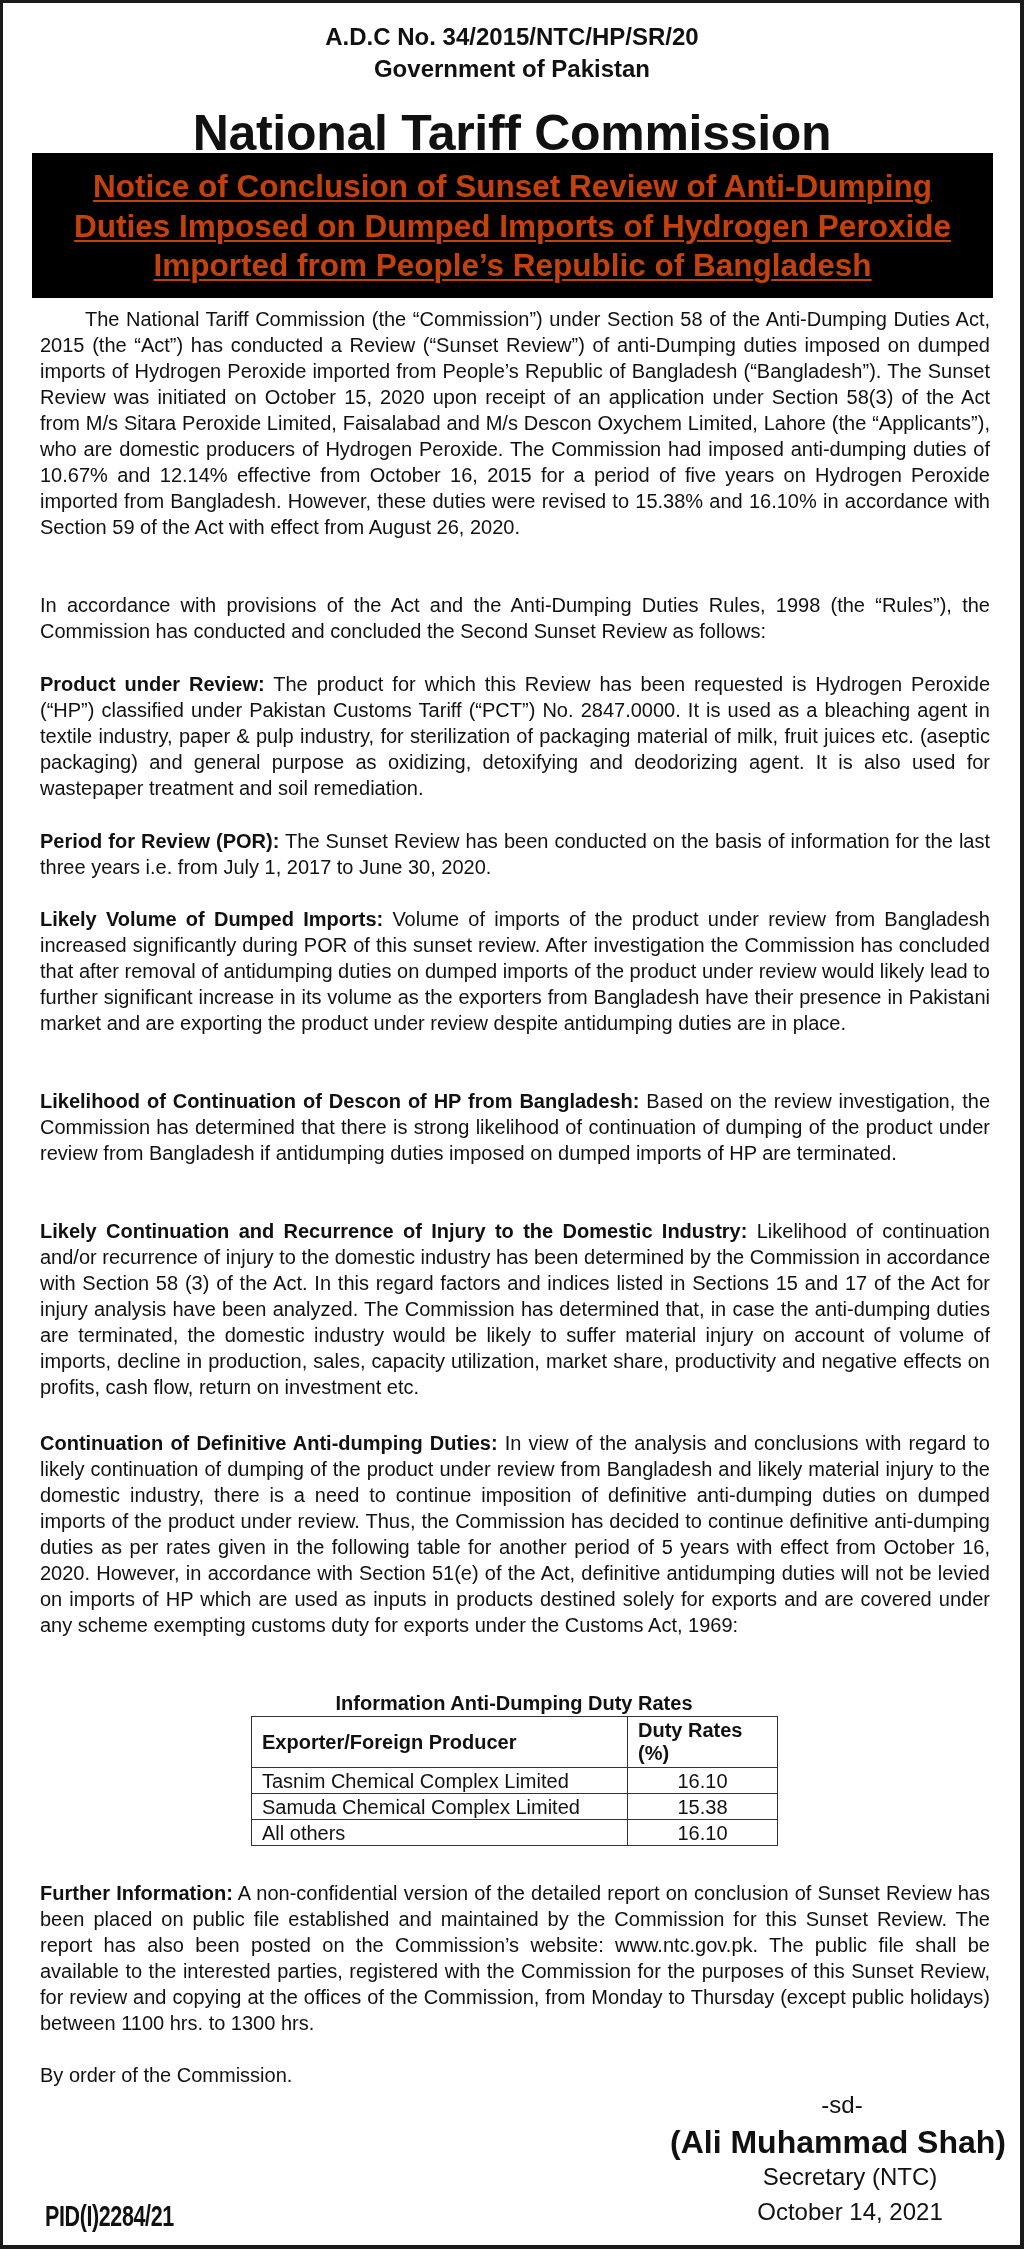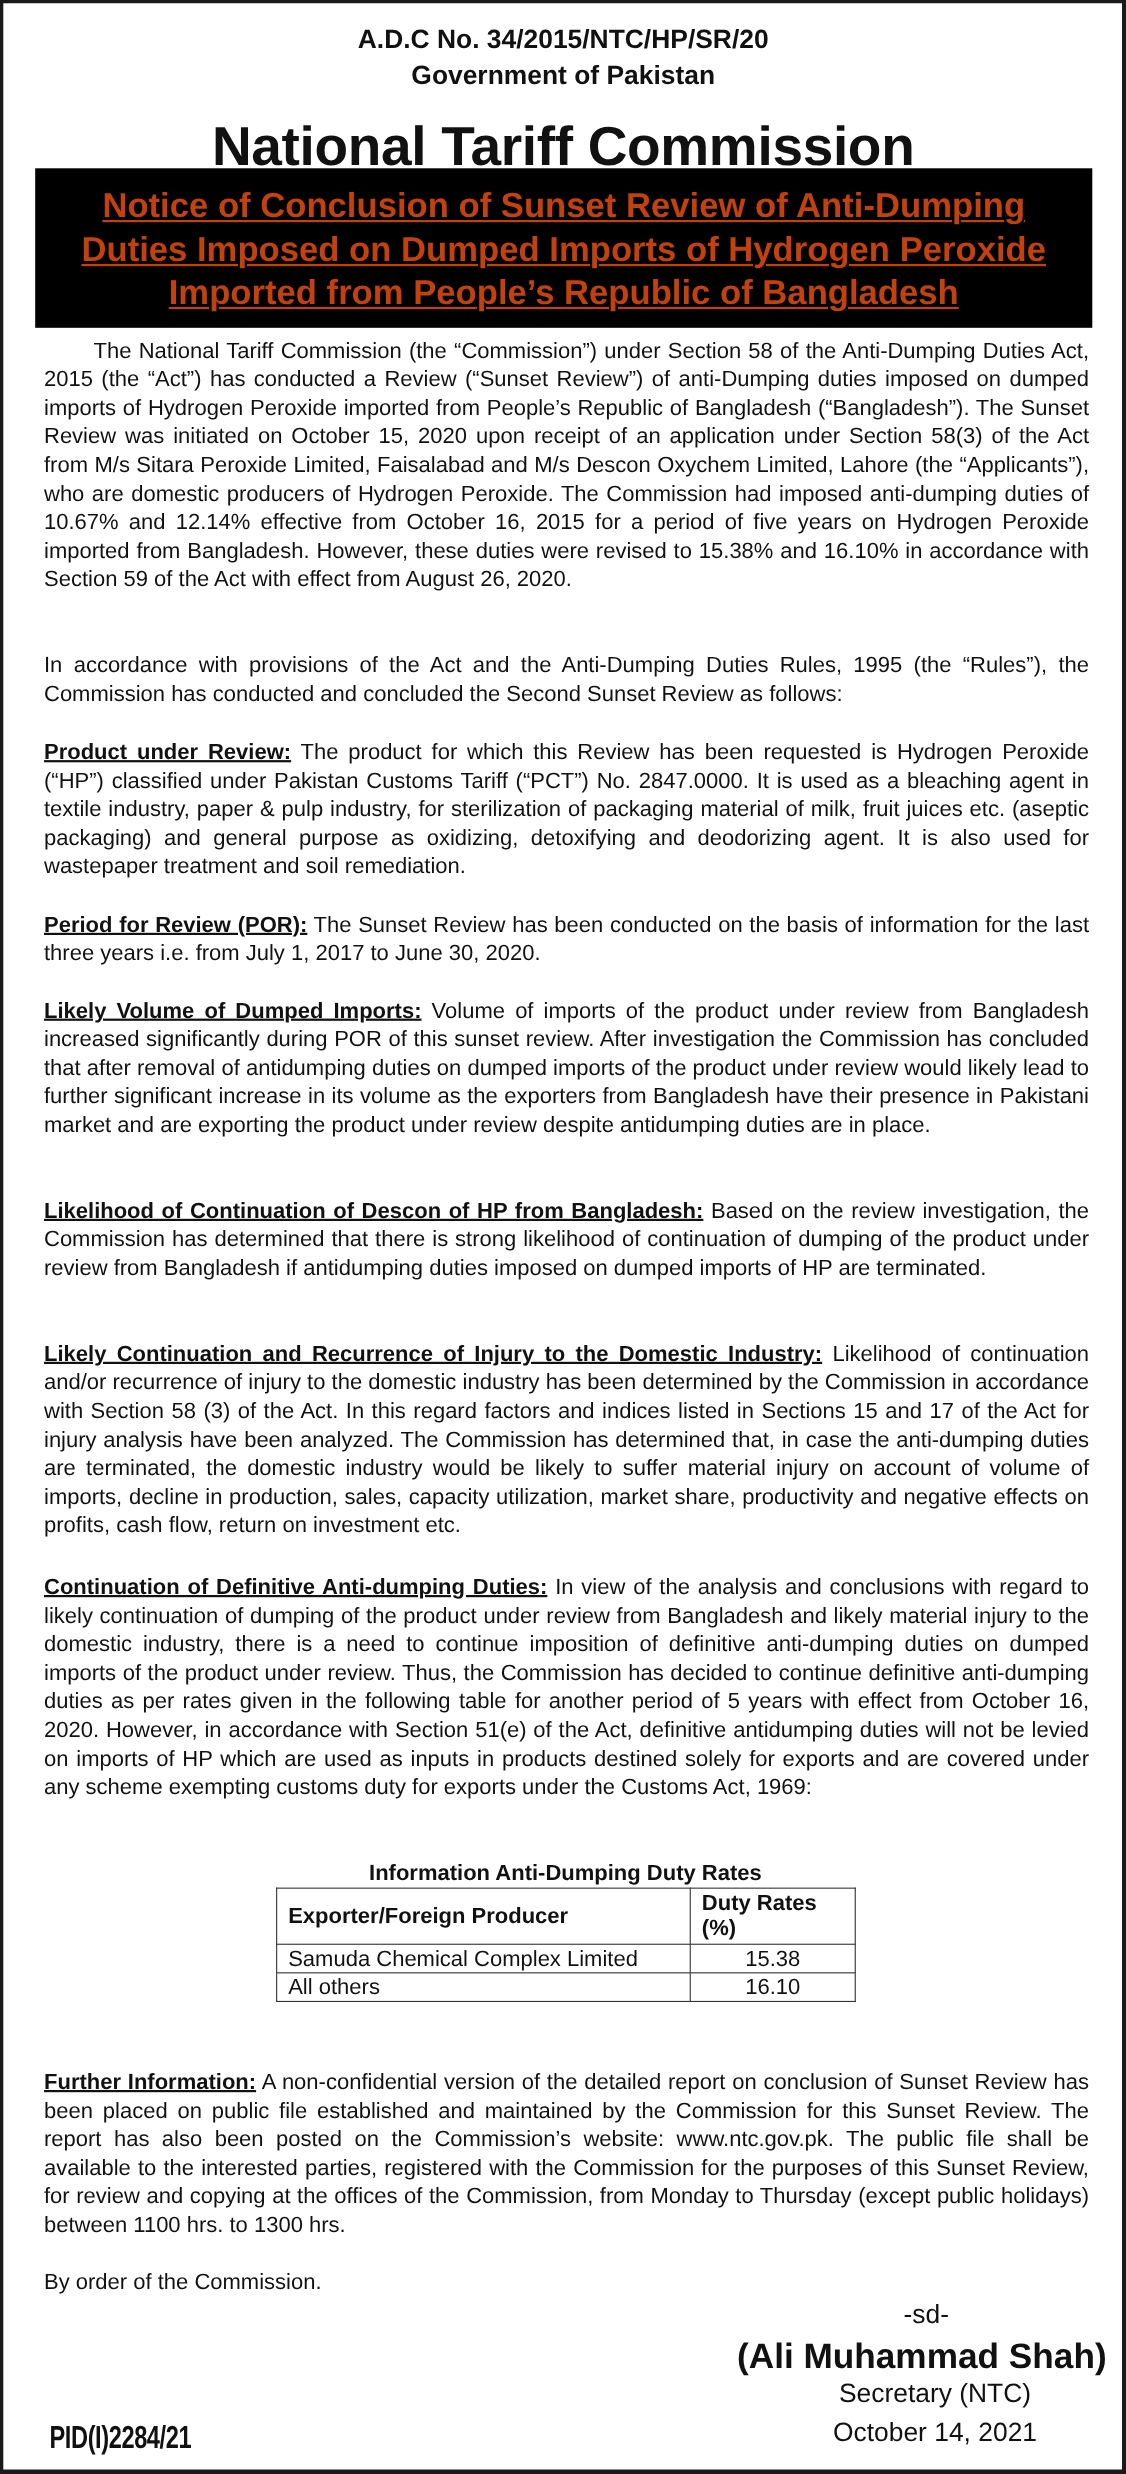--- a/index.html
+++ b/index.html
@@ -5,21 +5,21 @@
   html, body { margin: 0; padding: 0; background: #ffffff; }
   body { width: 1024px; height: 2249px; position: relative; overflow: hidden; font-family: "Liberation Sans", sans-serif; color: #111; }
   .frame { position: absolute; left: 0; top: 0; width: 1024px; height: 2249px; box-sizing: border-box; border: 3px solid #1a1a1a; border-bottom-width: 4px; border-right-width: 4px; }
   .center { position: absolute; left: 0; width: 1024px; text-align: center; white-space: nowrap; }
   .ref { top: 23px; font-size: 24px; font-weight: bold; line-height: 28px; }
   .gov { top: 55px; font-size: 24px; font-weight: bold; line-height: 28px; }
   .org { top: 104px; font-size: 50px; font-weight: bold; line-height: 58px; letter-spacing: -0.3px; text-align: center; }
   .banner { position: absolute; left: 32px; top: 153px; width: 961px; height: 145px; background: #000; color: #c2410c; box-sizing: border-box; padding-top: 14px; text-align: center; }
   .banner .bl { font-size: 31.5px; font-weight: bold; line-height: 39.5px; text-decoration: underline; text-decoration-thickness: 2px; text-underline-offset: 3px; white-space: nowrap; }
   .para { position: absolute; left: 40px; width: 950px; font-size: 20px; line-height: 26px; text-align: justify; }
-  .para b { font-weight: bold; text-decoration: underline; }
+  .para b { font-weight: bold; }
   .indent { text-indent: 45px; }
   .tbl-title { position: absolute; left: 251px; width: 526px; top: 1690px; text-align: center; font-size: 20px; font-weight: bold; line-height: 26px; white-space: nowrap; }
   table.rates { position: absolute; left: 251px; top: 1716px; width: 527px; border-collapse: collapse; font-size: 20px; }
   table.rates th, table.rates td { border: 1.5px solid #333; padding: 0 10px; line-height: 24px; }
   table.rates th { font-weight: bold; height: 50px; }
   table.rates th.c1 { text-align: left; width: 355px; }
   table.rates th.c2 { text-align: left; line-height: 23px; }
   table.rates td { height: 25px; }
   table.rates td.c2 { text-align: center; }
   .byorder { position: absolute; left: 40px; top: 2062px; font-size: 20px; line-height: 26px; }
@@ -40,21 +40,21 @@
 <div class="center org">National Tariff Commission</div>
 
 <div class="banner">
   <div class="bl">Notice of Conclusion of Sunset Review of Anti-Dumping</div>
   <div class="bl">Duties Imposed on Dumped Imports of Hydrogen Peroxide</div>
   <div class="bl">Imported from People’s Republic of Bangladesh</div>
 </div>
 
 <p class="para indent" style="top:306px;margin:0;">The National Tariff Commission (the “Commission”) under Section 58 of the Anti-Dumping Duties Act, 2015 (the “Act”) has conducted a Review (“Sunset Review”) of anti-Dumping duties imposed on dumped imports of Hydrogen Peroxide imported from People’s Republic of Bangladesh (“Bangladesh”). The Sunset Review was initiated on October 15, 2020 upon receipt of an application under Section 58(3) of the Act from M/s Sitara Peroxide Limited, Faisalabad and M/s Descon Oxychem Limited, Lahore (the “Applicants”), who are domestic producers of Hydrogen Peroxide. The Commission had imposed anti-dumping duties of 10.67% and 12.14% effective from October 16, 2015 for a period of five years on Hydrogen Peroxide imported from Bangladesh. However, these duties were revised to 15.38% and 16.10% in accordance with Section 59 of the Act with effect from August 26, 2020.</p>
 
-<p class="para" style="top:592px;margin:0;">In accordance with provisions of the Act and the Anti-Dumping Duties Rules, 1995 (the “Rules”), the Commission has conducted and concluded the Second Sunset Review as follows:</p>
+<p class="para" style="top:592px;margin:0;">In accordance with provisions of the Act and the Anti-Dumping Duties Rules, 1998 (the “Rules”), the Commission has conducted and concluded the Second Sunset Review as follows:</p>
 
 <p class="para" style="top:671px;margin:0;"><b>Product under Review:</b><span> The product for which this Review has been requested is Hydrogen Peroxide (“HP”) classified under Pakistan Customs Tariff (“PCT”) No. 2847.0000. It is used as a bleaching agent in textile industry, paper &amp; pulp industry, for sterilization of packaging material of milk, fruit juices etc. (aseptic packaging) and general purpose as oxidizing, detoxifying and deodorizing agent. It is also used for wastepaper treatment and soil remediation.</span></p>
 
 <p class="para" style="top:828px;margin:0;"><b>Period for Review (POR):</b><span> The Sunset Review has been conducted on the basis of information for the last three years i.e. from July 1, 2017 to June 30, 2020.</span></p>
 
 <p class="para" style="top:906px;margin:0;"><b>Likely Volume of Dumped Imports:</b><span> Volume of imports of the product under review from Bangladesh increased significantly during POR of this sunset review. After investigation the Commission has concluded that after removal of antidumping duties on dumped imports of the product under review would likely lead to further significant increase in its volume as the exporters from Bangladesh have their presence in Pakistani market and are exporting the product under review despite antidumping duties are in place.</span></p>
 
 <p class="para" style="top:1088px;margin:0;"><b>Likelihood of Continuation of Descon of HP from Bangladesh:</b><span> Based on the review investigation, the Commission has determined that there is strong likelihood of continuation of dumping of the product under review from Bangladesh if antidumping duties imposed on dumped imports of HP are terminated.</span></p>
 
 <p class="para" style="top:1218px;margin:0;"><b>Likely Continuation and Recurrence of Injury to the Domestic Industry:</b><span> Likelihood of continuation and/or recurrence of injury to the domestic industry has been determined by the Commission in accordance with Section 58 (3) of the Act. In this regard factors and indices listed in Sections 15 and 17 of the Act for injury analysis have been analyzed. The Commission has determined that, in case the anti-dumping duties are terminated, the domestic industry would be likely to suffer material injury on account of volume of imports, decline in production, sales, capacity utilization, market share, productivity and negative effects on profits, cash flow, return on investment etc.</span></p>
@@ -64,20 +64,24 @@
 <div class="tbl-title">Information Anti-Dumping Duty Rates</div>
 <table class="rates">
   <thead>
     <tr>
       <th class="c1">Exporter/Foreign Producer</th>
       <th class="c2"><span>Duty Rates</span><br><span>(%)</span></th>
     </tr>
   </thead>
   <tbody>
     <tr>
+      <td>Tasnim Chemical Complex Limited</td>
+      <td class="c2">16.10</td>
+    </tr>
+    <tr>
       <td>Samuda Chemical Complex Limited</td>
       <td class="c2">15.38</td>
     </tr>
     <tr>
       <td>All others</td>
       <td class="c2">16.10</td>
     </tr>
   </tbody>
 </table>
 

